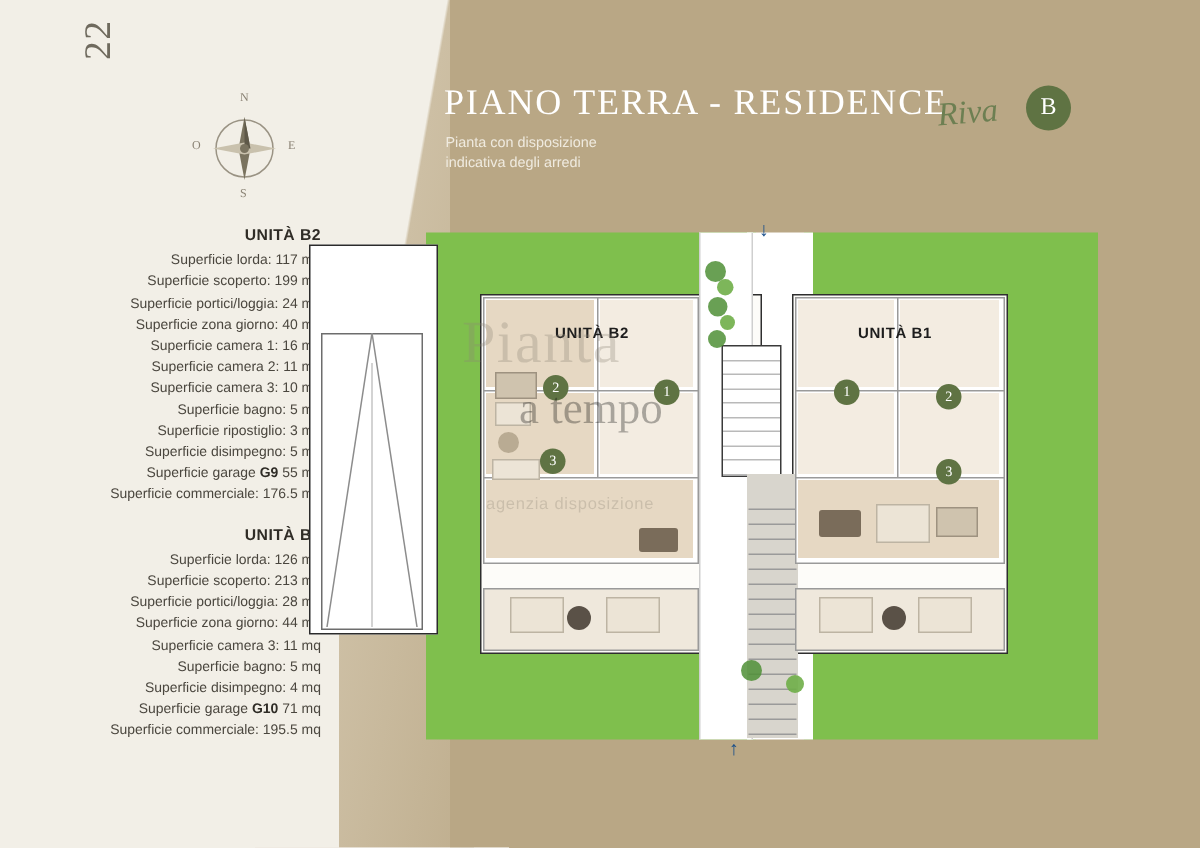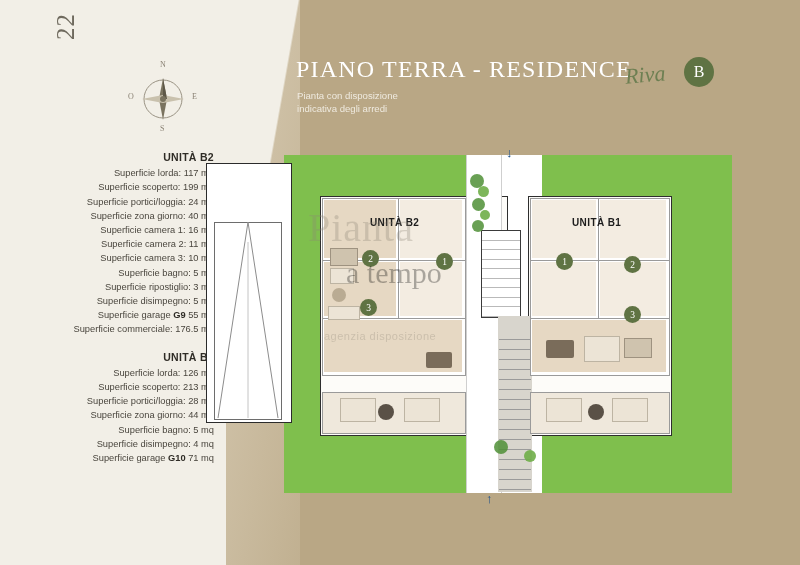--- a/index.html
+++ b/index.html
@@ -240,23 +240,25 @@
     </div>
 
     <div class="gap"></div>
 
     <div>
       <div class="block-title">UNITÀ B1</div>
       <div class="row"><span>Superficie lorda:</span> <span>126 mq</span></div>
       <div class="row"><span>Superficie scoperto:</span> <span>213 mq</span></div>
       <div class="row"><span>Superficie portici/loggia:</span> <span>28 mq</span></div>
       <div class="row"><span>Superficie zona giorno:</span> <span>44 mq</span></div>
+      <div class="row"><span>Superficie camera 3:</span> <span>11 mq</span></div>
       <div class="row"><span>Superficie bagno:</span> <span>5 mq</span></div>
       <div class="row"><span>Superficie disimpegno:</span> <span>4 mq</span></div>
       <div class="row"><span>Superficie garage</span> <b>G10</b> <span>71 mq</span></div>
+      <div class="row"><span>Superficie commerciale:</span> <span>195.5 mq</span></div>
     </div>
   </div>
 
   <div class="title">PIANO TERRA - RESIDENCE</div>
   <div class="subtitle">
     <div>Pianta con disposizione</div>
     <div>indicativa degli arredi</div>
   </div>
   <div class="riva">Riva</div>
   <div class="badge">B</div>

